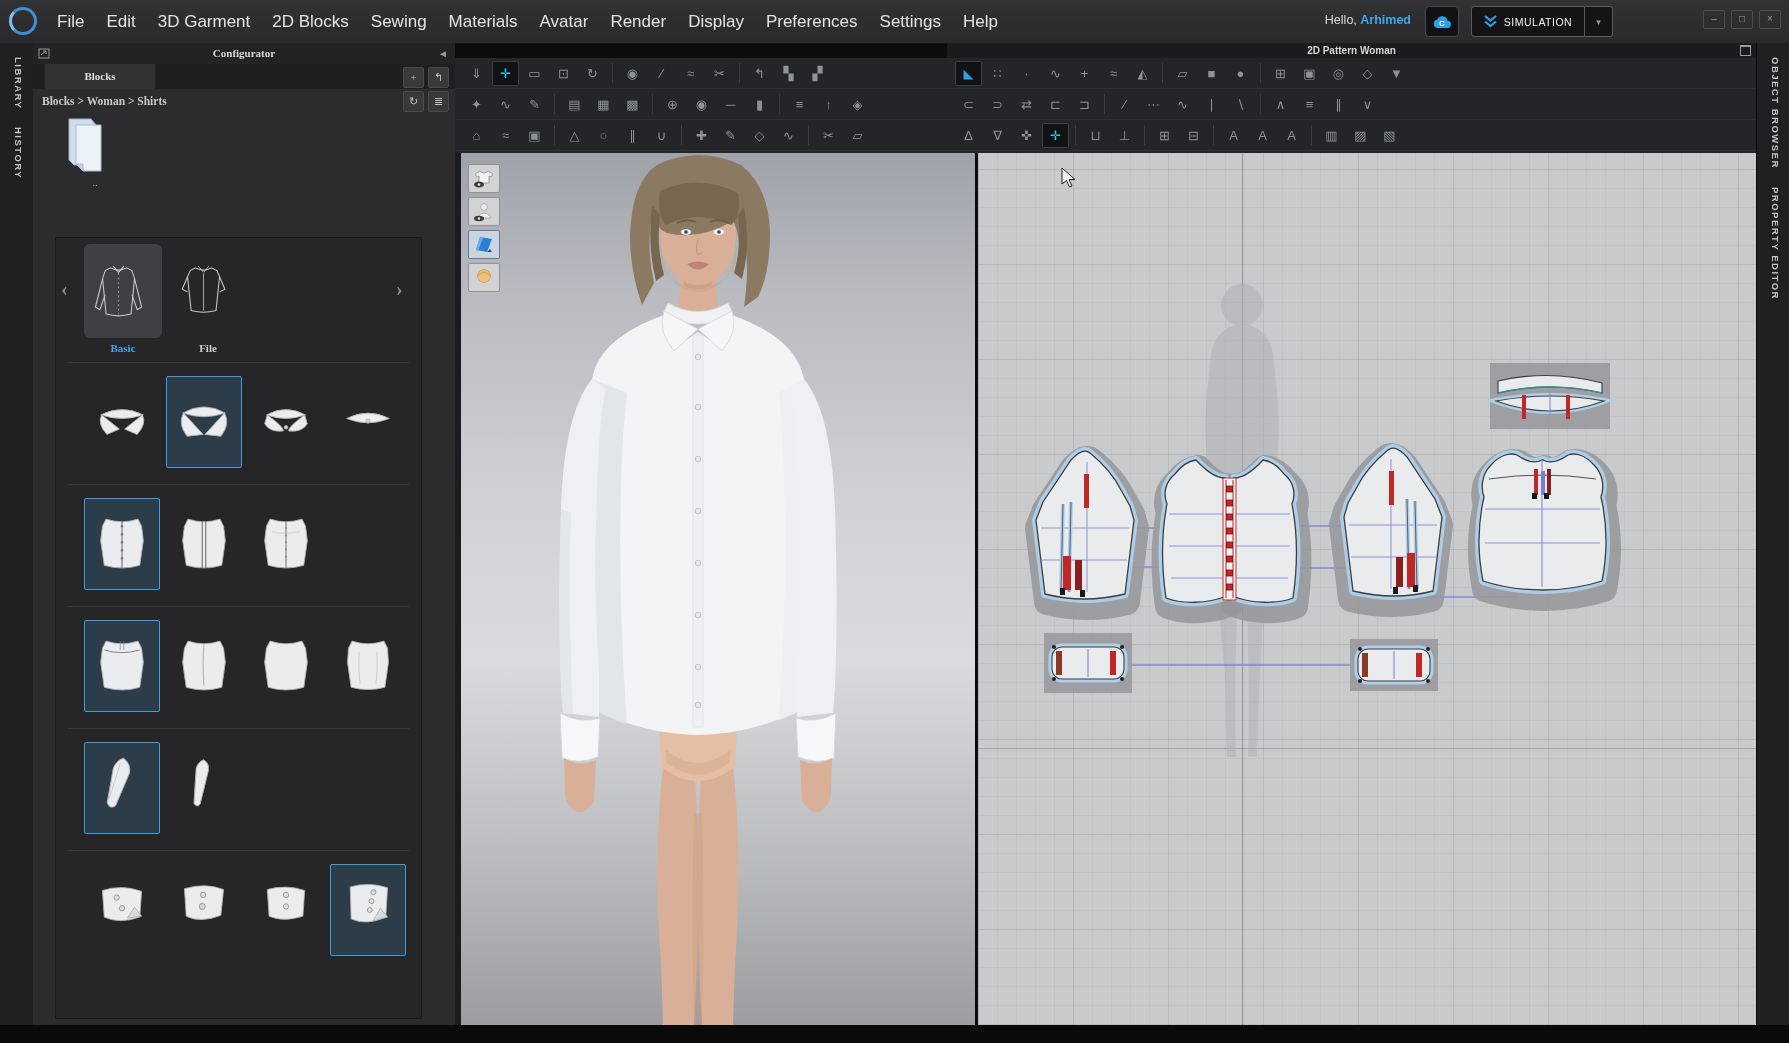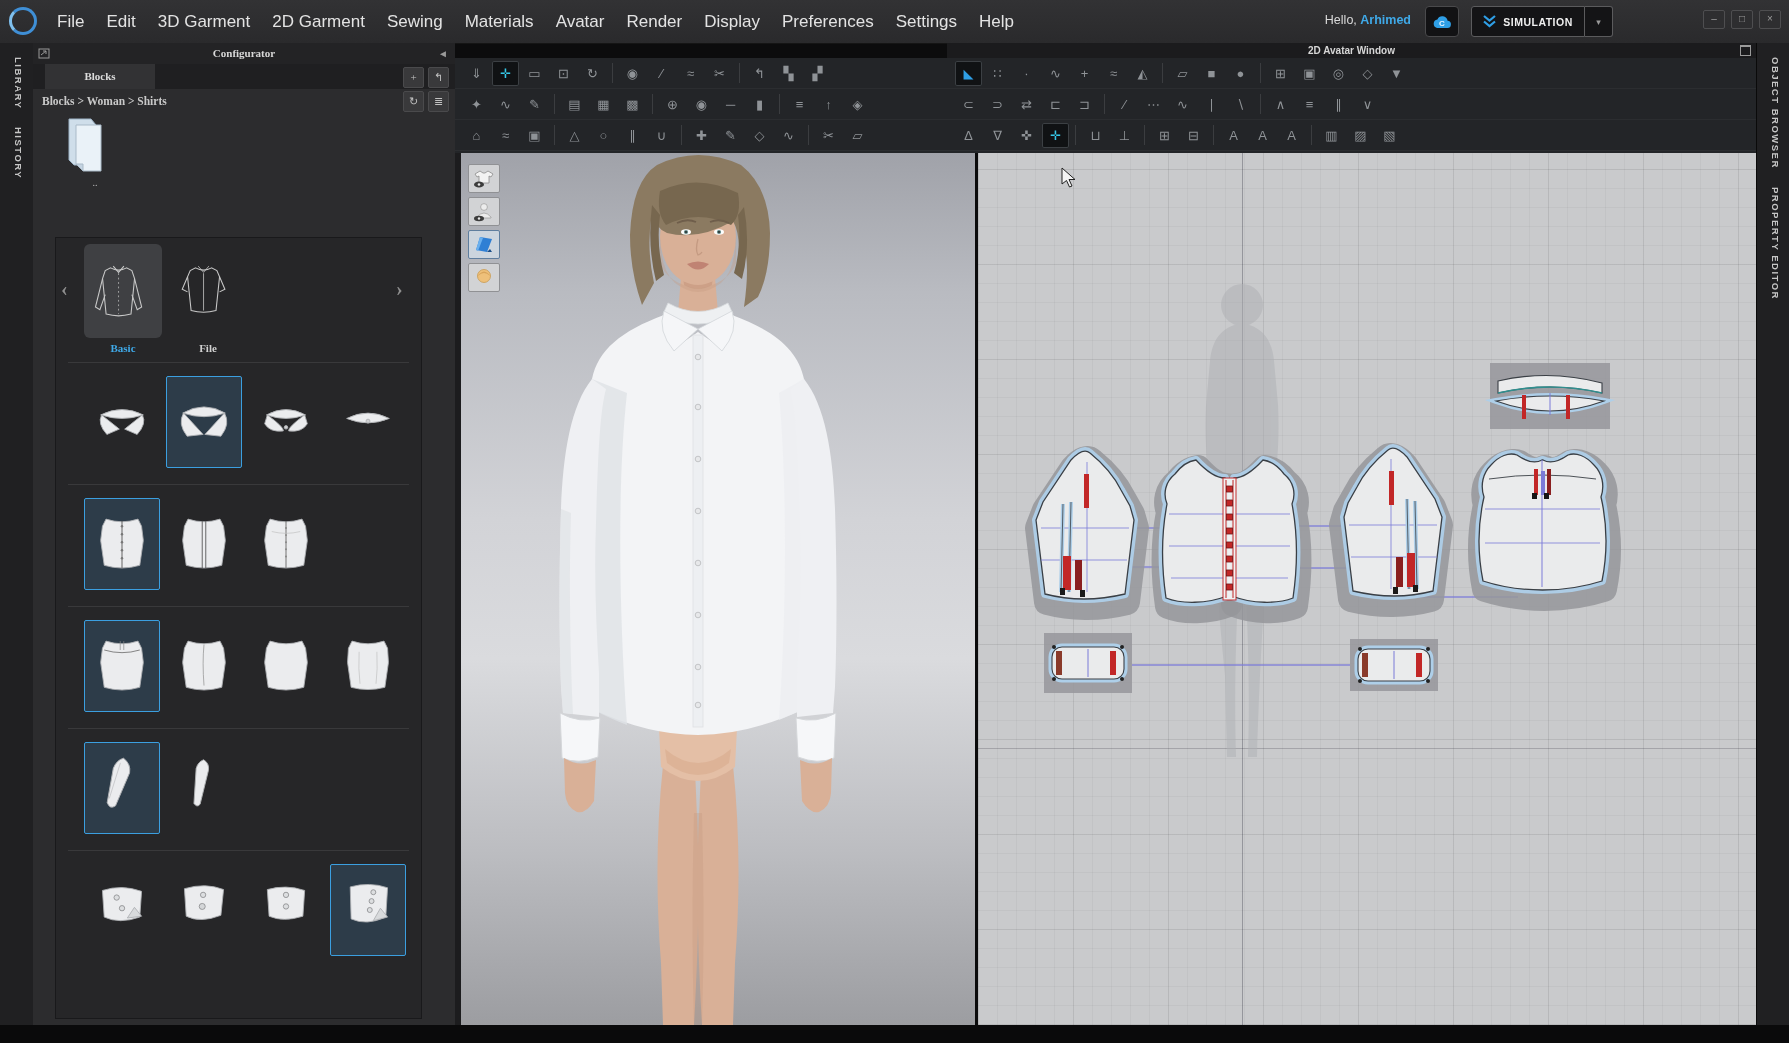--- a/index.html
+++ b/index.html
@@ -7,21 +7,21 @@
        font-family:"Liberation Sans",sans-serif;-webkit-font-smoothing:antialiased;}
   
   .topbar{position:absolute;left:0;top:0;width:1789px;height:43px;background:linear-gradient(180deg,#323234,#2a2a2c);border-bottom:1px solid #151515;}
   .logo{position:absolute;left:9px;top:7px;width:28px;height:28px;border-radius:50%;
         border:3px solid #3f8fd6;border-left-color:#7fc0ee;color:#4aa2e2;box-sizing:border-box;}
   .menu{position:absolute;left:46px;top:0;height:43px;display:flex;align-items:center;}
   .menu-item{padding:0 11px;color:#e3e3e3;font-size:17px;font-weight:normal;cursor:default;}
   .hello{position:absolute;right:378px;top:13px;font-size:12.5px;font-weight:normal;color:#dadada;white-space:nowrap;margin-left:48px;}
   .hello b{color:#3fa9e8;}
   .cloudbtn{position:absolute;right:330px;top:6px;width:32px;height:29px;background:#121214;border:1px solid #4a4a4c;border-radius:4px;display:flex;align-items:center;justify-content:center;}
-  .simbtn{position:absolute;right:204px;top:6px;width:112px;height:29px;background:#141416;border:1px solid #5b5b5d;border-radius:3px 0 0 3px;display:flex;align-items:center;justify-content:center;gap:7px;color:#f0f0f0;font-size:10.5px;font-weight:bold;letter-spacing:.5px;}
+  .simbtn{position:absolute;right:204px;top:6px;width:112px;height:29px;background:#141416;border:1px solid #5b5b5d;border-radius:3px 0 0 3px;display:flex;align-items:center;justify-content:center;gap:7px;color:#f0f0f0;font-size:10.5px;font-weight:normal;letter-spacing:.5px;}
   .simdrop{position:absolute;right:176px;top:6px;width:27px;height:29px;background:#141416;border:1px solid #5b5b5d;border-left:none;border-radius:0 3px 3px 0;color:#9a9a9a;font-size:9px;display:flex;align-items:center;justify-content:center;}
   .wins{position:absolute;right:8px;top:10px;display:flex;gap:6px;}
   .winbtn{width:20px;height:17px;border:1px solid #4e4e50;color:#9b9b9b;font-size:10px;line-height:16px;text-align:center;border-radius:2px;background:#2e2e30;}
   
   .rail{position:absolute;top:43px;width:33px;height:982px;background:#202022;}
   .rail.left{left:0;border-right:1px solid #0a0a0a;}
   .rail.right{left:1756px;border-left:1px solid #0a0a0a;}
   .vtext{writing-mode:vertical-rl;color:#c6c6c6;font-size:9.5px;font-weight:bold;letter-spacing:1.5px;margin:14px auto 18px auto;display:block;text-align:left;width:14px;}
   
   .ptitle{position:absolute;height:15px;background:#1b1b1d;color:#d6d6d6;font-size:10px;font-weight:bold;text-align:center;line-height:15px;border-bottom:1px solid #101012;}
@@ -80,21 +80,21 @@
 <body>
 
 <div id="app">
 
   <div class="topbar">
     <div class="logo"></div>
     <div class="menu" id="menu">
         <div class="menu-item">File</div>
         <div class="menu-item">Edit</div>
         <div class="menu-item">3D Garment</div>
-        <div class="menu-item">2D Garment</div>
+        <div class="menu-item">2D Blocks</div>
         <div class="menu-item">Sewing</div>
         <div class="menu-item">Materials</div>
         <div class="menu-item">Avatar</div>
         <div class="menu-item">Render</div>
         <div class="menu-item">Display</div>
         <div class="menu-item">Preferences</div>
         <div class="menu-item">Settings</div>
         <div class="menu-item">Help</div>
       </div>
     <div class="hello">
@@ -443,21 +443,21 @@
             <svg width="24" height="21" viewBox="0 0 24 21">
               <circle cx="12" cy="9" r="6.5" fill="#eec07a" stroke="#c89a52" stroke-width="0.8"></circle>
               <path d="M6,9 Q12,3 18,9 Q16,5 12,4.5 Q8,5 6,9 Z" fill="#d9a45c"></path>
             </svg>
           </div>
         </div>
     </div>
   </div>
 
   <div class="ptitle p2d-title">
-    <span>2D Avatar Window</span>
+    <span>2D Pattern Woman</span>
     <span class="corner" style="right:5px"><span class="boxicon"></span></span>
   </div>
   <div class="p2d-tools" id="tools2d">
       <div class="tool-row">
         <div class="tool-btn bluesel">◣</div>
         <div class="tool-btn">∷</div>
         <div class="tool-btn">∙</div>
         <div class="tool-btn">∿</div>
         <div class="tool-btn">+</div>
         <div class="tool-btn">≈</div>

